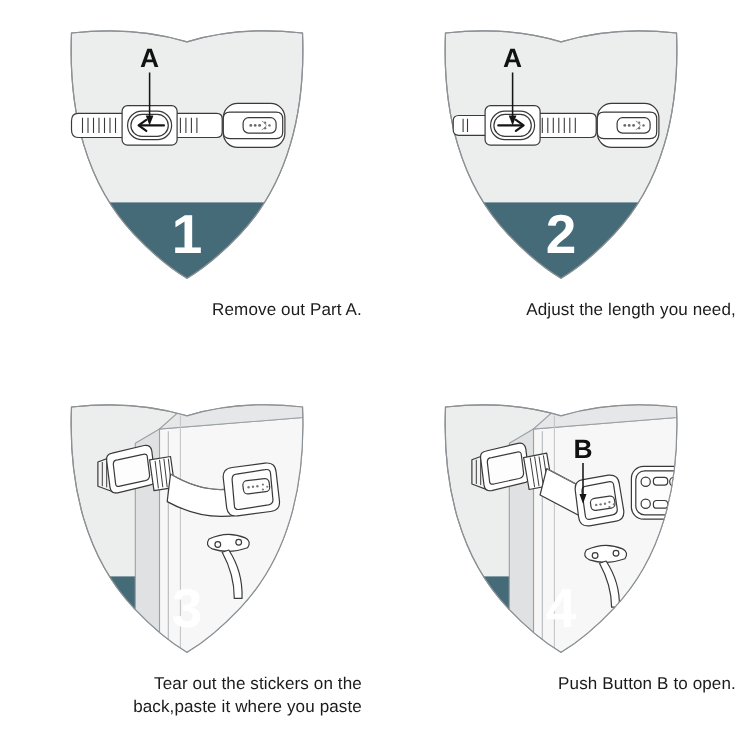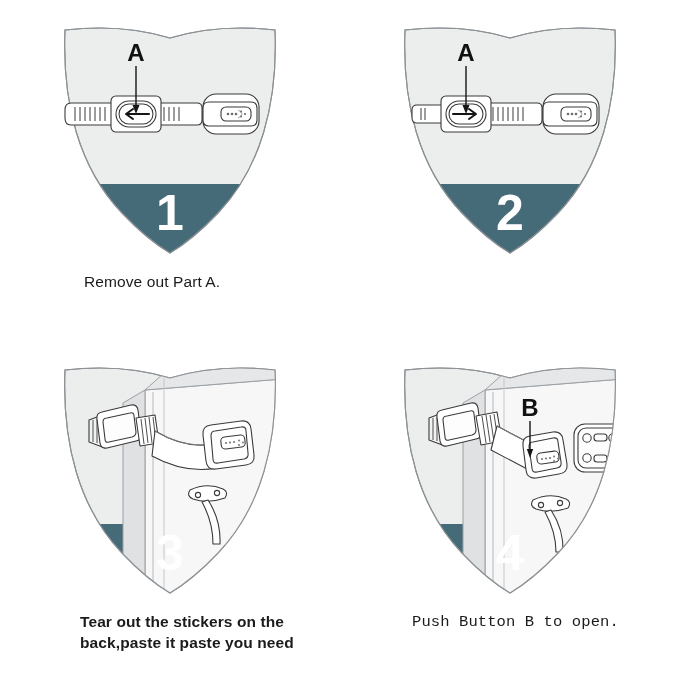--- a/index.html
+++ b/index.html
@@ -45,25 +45,25 @@
   }
   .caption {
     position: absolute;
     left: 84px;
     right: 10px;
     top: 272px;
     font-size: 15.5px;
     line-height: 20.5px;
     color: #1b1b1b;
     letter-spacing: 0.1px;
-    text-align: left;
+    text-align: right;
   }
   .panel-2 .caption { left: 76px; }
-  .panel-3 .caption { left: 80px; font-weight: bold; }
-  .panel-4 .caption { left: 72px; font-family: Liberation Mono, monospace; }
+  .panel-3 .caption { left: 80px; }
+  .panel-4 .caption { left: 72px; }
   .caption-line { display: block; white-space: pre; }
 </style>
 </head>
 <body>
 
 <div id="board">
 
   <div class="panel panel-1">
     <div class="shield-wrap">
       <svg class="shield-svg" viewBox="0 0 250 250" xmlns="http://www.w3.org/2000/svg">
@@ -225,20 +225,21 @@
         </g>
 
         <g>
           <line x1="81" y1="58" x2="81" y2="100" stroke="#151515" stroke-width="1.4"></line>
           <polygon points="81,106 77.5,97 84.5,97" fill="#151515"></polygon>
           <text x="81" y="53" text-anchor="middle" font-family="Liberation Sans, sans-serif" font-size="24" font-weight="bold" fill="#111111">A</text>
         </g>
       </svg>
     </div>
     <div class="caption">
+      <span class="caption-line">Adjust the length you need,</span>
     </div>
   </div>
 
   <div class="panel panel-3">
     <div class="shield-wrap">
       <svg class="shield-svg" viewBox="0 0 250 250" xmlns="http://www.w3.org/2000/svg">
         <defs>
           <clipPath id="clip3">
             <path d="M20,22 C55,18 92,20 125,30 C158,20 195,18 230,22
                      C233,95 216,160 173,205 C155,224 140,236 125,245
@@ -319,21 +320,21 @@
 
         <path d="M20,22 C55,18 92,20 125,30 C158,20 195,18 230,22
                  C233,95 216,160 173,205 C155,224 140,236 125,245
                  C110,236 95,224 77,205 C34,160 17,95 20,22 Z" fill="none" stroke="#8c9195" stroke-width="1.1"></path>
 
         <text x="125" y="222" text-anchor="middle" font-family="Liberation Sans, sans-serif" font-size="50" font-weight="bold" fill="#ffffff">3</text>
       </svg>
     </div>
     <div class="caption">
       <span class="caption-line">Tear out the stickers on the</span>
-      <span class="caption-line">back,paste it paste you need</span>
+      <span class="caption-line">back,paste it where you paste</span>
     </div>
   </div>
 
   <div class="panel panel-4">
     <div class="shield-wrap">
       <svg class="shield-svg" viewBox="0 0 250 250" xmlns="http://www.w3.org/2000/svg">
         <defs>
           <clipPath id="clip4">
             <path d="M20,22 C55,18 92,20 125,30 C158,20 195,18 230,22
                      C233,95 216,160 173,205 C155,224 140,236 125,245

